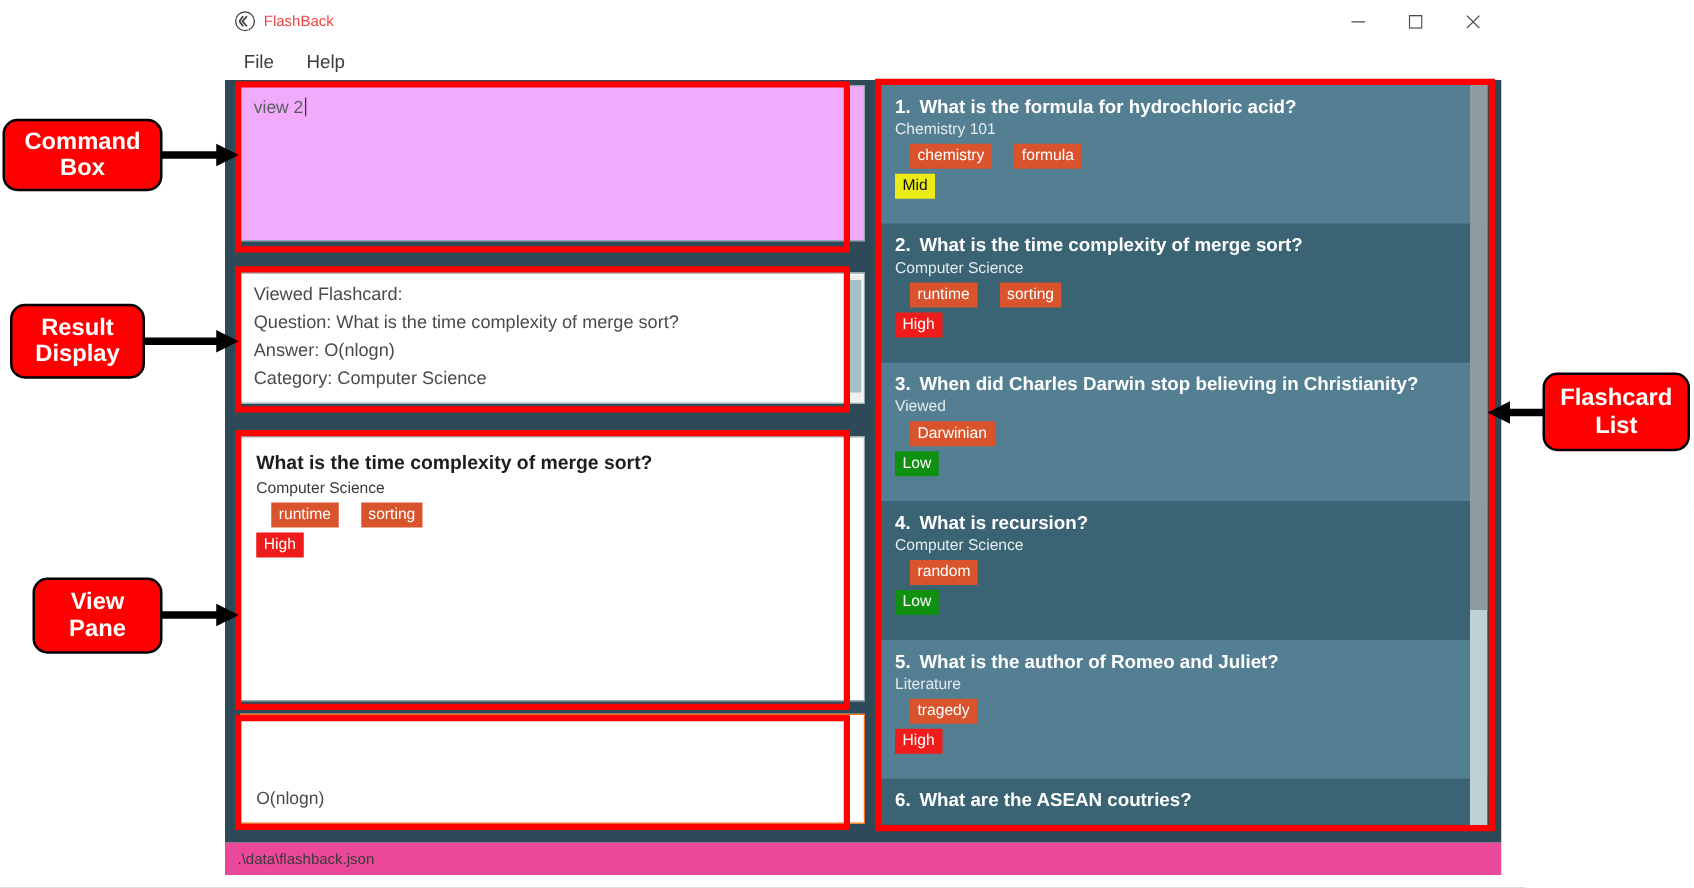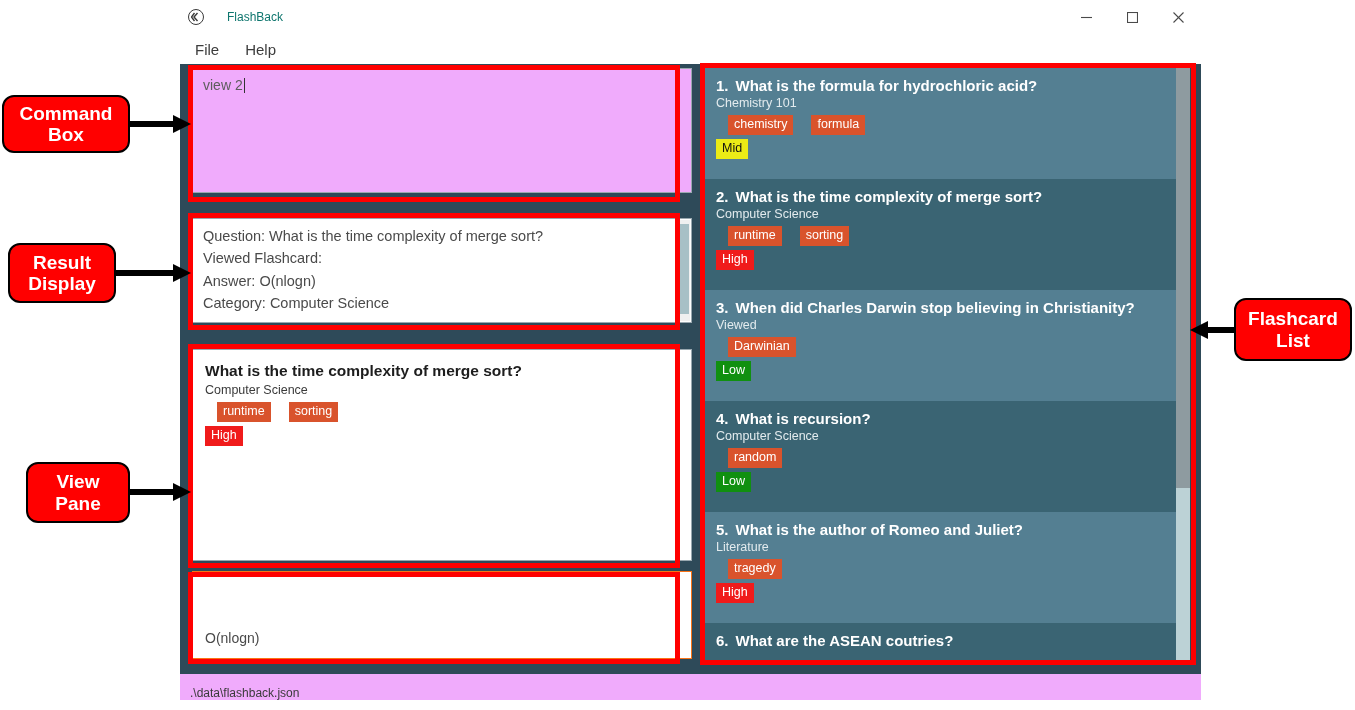--- a/index.html
+++ b/index.html
@@ -21,40 +21,40 @@
     position: relative; height: 34px; background: #ffffff;
     display: flex; align-items: center;
   }
   .app-icon {
     width: 16px; height: 16px; margin-left: 8px; margin-right: 7px;
     border-radius: 50%; background: #ffffff;
     border: 1.6px solid #3a3a3a;
     display: flex; align-items: center; justify-content: center;
     font-size: 8px; color: #3a3a3a; font-weight: bold; line-height: 1;
   }
-  .app-title { font-size: 12px; color: #0f766e; margin-left: 16px; }
+  .app-title { font-size: 12px; color: #ef4444; }
   .wincontrols { position: absolute; right: 0; top: 0; height: 34px; display: flex; }
   .wc {
     width: 46px; height: 34px; display: flex; align-items: center; justify-content: center;
     color: #4a4a4a;
   }
   .wc svg { display: block; }
 
   .menubar { height: 30px; display: flex; align-items: center; padding-left: 12px; gap: 20px; background: #ffffff; }
   .menu-item { font-size: 15px; color: #3c3c3c; padding: 2px 3px; }
 
   
   .client {
     position: relative;
     height: 610px;
     background: #2e4a59;
     padding: 0;
   }
   .statusbar {
-    height: 26px; background: #f0abfc; display: flex; align-items: flex-end;
+    height: 26px; background: #ec4899; display: flex; align-items: center;
     padding-left: 10px; font-size: 12px; color: #3a3a3a;
   }
 
   
   .col-left  { position: absolute; left: 10px;  top: 4px; width: 505px; bottom: 4px; }
   .col-right { position: absolute; left: 522px; top: 4px; width: 490px; bottom: 4px; }
 
   
   .cmdbox {
     position: absolute; left: 2px; top: 0px; width: 500px; height: 125px;
@@ -180,22 +180,22 @@
     <div class="client">
 
       <div class="col-left">
 
         <div class="cmdbox">
           <span>view 2</span><span class="caret"></span>
         </div>
 
         <div class="resultbox">
           <div class="resultinner">
+            <div>Viewed Flashcard:</div>
             <div>Question: What is the time complexity of merge sort?</div>
-            <div>Viewed Flashcard:</div>
             <div>Answer: O(nlogn)</div>
             <div>Category: Computer Science</div>
           </div>
           <div class="rscroll">
             <div class="rthumb"></div>
           </div>
         </div>
 
         <div class="viewbox">
           <div class="vq">What is the time complexity of merge sort?</div>

